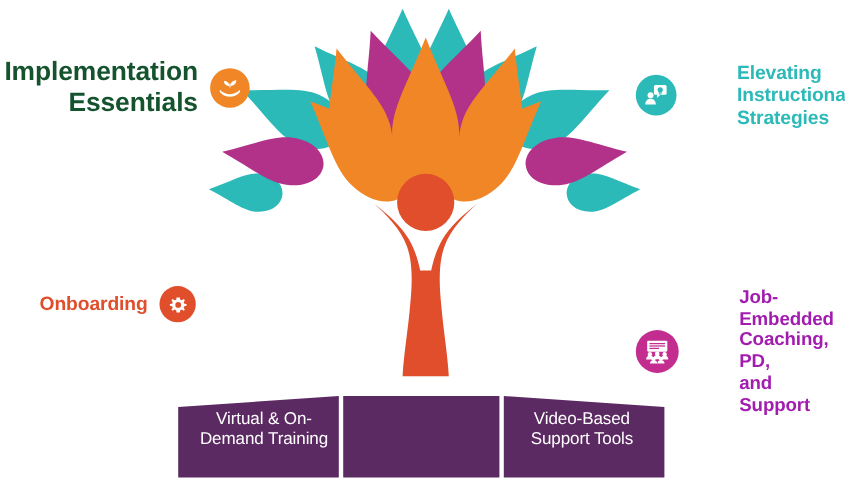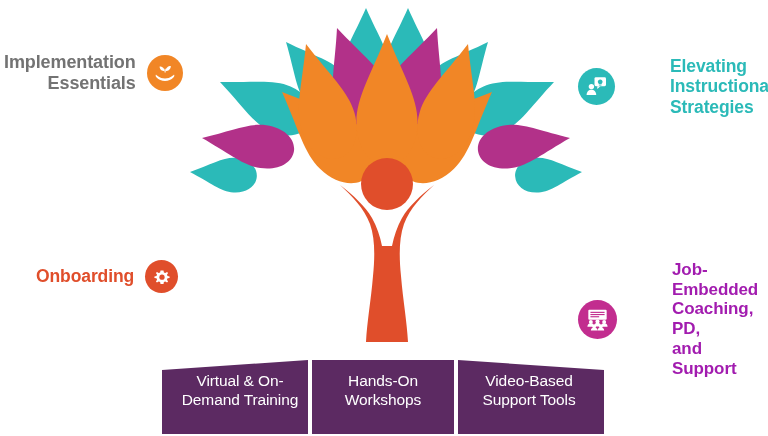--- a/index.html
+++ b/index.html
@@ -49,21 +49,21 @@
     align-items: center;
     justify-content: center;
   }
 
   
   #grp-implementation { left: 4px;  top: 52px; }
   #grp-onboarding     { left: 36px; top: 260px; justify-content: center; }
   #grp-elevating      { left: 578px; top: 56px; }
   #grp-jobembedded    { left: 578px; top: 260px; }
 
-  #grp-implementation .label-text { font-size: 18px; color: #737373; }
+  #grp-implementation .label-text { font-size: 24px; color: #14532d; }
   #grp-onboarding     .label-text { font-size: 17.5px; color: #E04E2B; }
   #grp-elevating      .label-text { font-size: 17.5px; color: #2BBAB8; }
   #grp-jobembedded    .label-text { font-size: 17px; color: #a21caf; }
 
   #grp-implementation .icon-disc { width: 36px; height: 36px; background: #F18626; }
   #grp-onboarding     .icon-disc { width: 33px; height: 33px; background: #E04E2B; }
   #grp-elevating      .icon-disc { width: 37px; height: 37px; background: #2BBAB8; }
   #grp-jobembedded    .icon-disc { width: 39px; height: 39px; background: #C22D8F; }
 
   
@@ -187,22 +187,20 @@
 
       <path fill="#5C2A62" d="M 4,18 L 150,8 L 150,82 L 4,82 Z"></path>
 
       <path fill="#5C2A62" d="M 154,8 L 296,8 L 296,82 L 154,82 Z"></path>
 
       <path fill="#5C2A62" d="M 300,8 L 446,18 L 446,82 L 300,82 Z"></path>
     </svg>
 
     <div class="bar-label" id="bar-label-0">Virtual &amp; On-
 Demand Training</div>
-    <div class="bar-label" id="bar-label-1">Hands-On
-Workshops</div>
     <div class="bar-label" id="bar-label-2">Video-Based
 Support Tools</div>
   </div>
 
   <div class="label-group left" id="grp-implementation">
     <div class="label-text align-right">Implementation
 Essentials</div>
     <div class="icon-disc">
       <svg width="24" height="24" viewBox="0 0 24 24" xmlns="http://www.w3.org/2000/svg">
 

